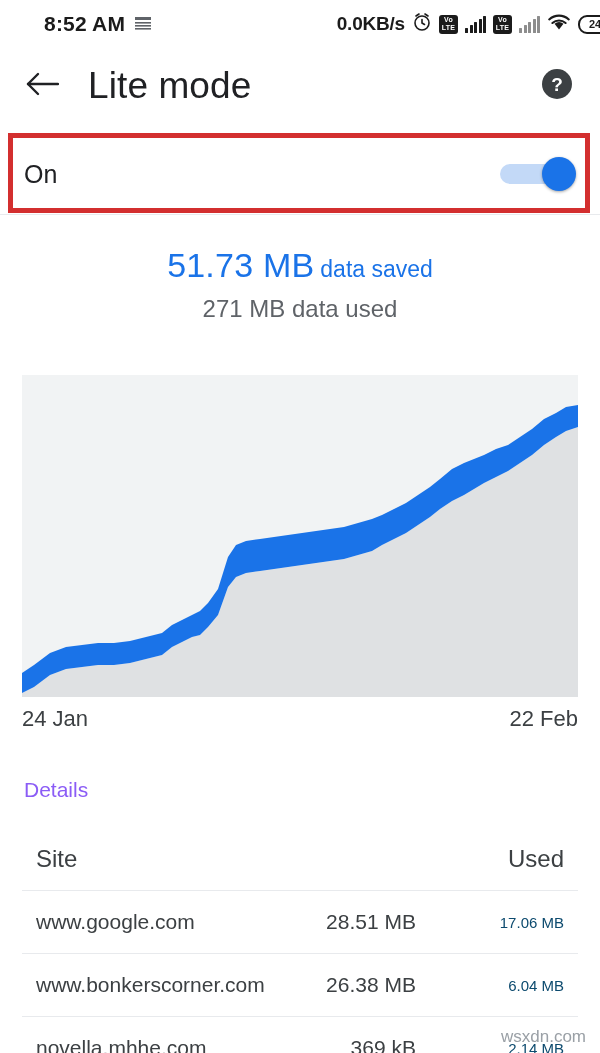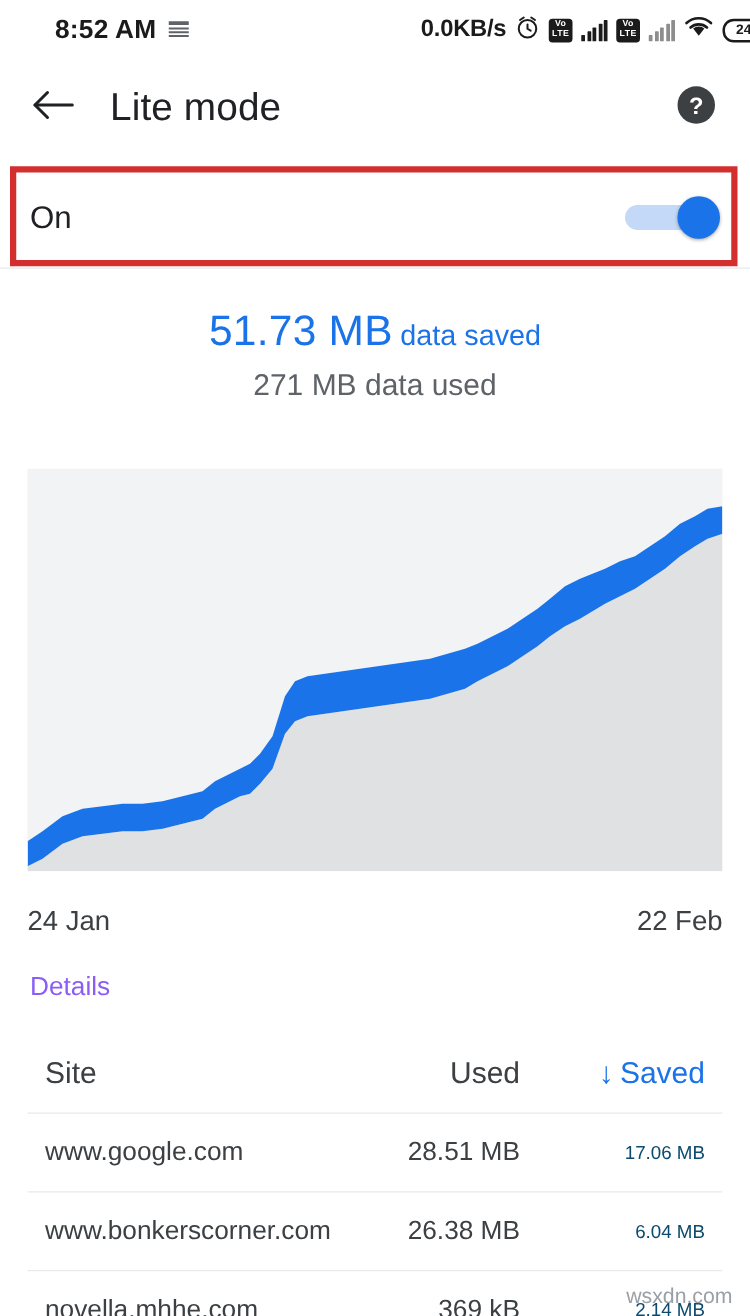--- a/index.html
+++ b/index.html
@@ -44,21 +44,21 @@
     background:#1b1b1b; border-radius:0 2px 2px 0;
   }
 
   
   .appbar {
     position: absolute; top: 48px; left: 0; width: 600px; height: 76px;
     display: flex; align-items: center; padding: 0 22px;
   }
   .back-btn { width: 40px; height: 40px; display:flex; align-items:center; justify-content:center; }
   .app-title {
-    font-size: 31px; color: #202124; margin-left: 26px; letter-spacing: .1px;
+    font-size: 37px; color: #202124; margin-left: 26px; letter-spacing: .1px;
   }
   .help-btn { margin-left: auto; width: 42px; height: 42px; display:flex; align-items:center; justify-content:center; }
 
   
   .toggle-row {
     position: absolute; top: 140px; left: 0; width: 600px; height: 68px;
     display: flex; align-items: center; padding: 0 24px; background: #fff;
   }
   .toggle-label { font-size: 25px; color: #202124; }
   .switch { margin-left: auto; position: relative; width: 76px; height: 34px; }
@@ -86,21 +86,21 @@
   .saved-txt { font-size: 23px; color: #1a73e8; margin-left: 6px; }
   .used-line { margin-top: 10px; font-size: 24px; color: #5f6368; }
 
   
   .chart-wrap {
     position: absolute; left: 22px; top: 375px; width: 556px; height: 322px;
     background: #f1f3f4; overflow: hidden;
   }
   .chart-wrap svg { display: block; width: 100%; height: 100%; }
   .axis-labels {
-    position: absolute; left: 22px; top: 724px; width: 556px;
+    position: absolute; left: 22px; top: 706px; width: 556px;
     display: flex; justify-content: space-between;
     font-size: 22px; color: #3c4043;
   }
 
   
   .details-link {
     position: absolute; left: 24px; top: 778px;
     font-size: 21px; color: #8b5cf6;
   }
   .table { position: absolute; left: 0; top: 828px; width: 600px; }
@@ -240,23 +240,20 @@
     <span>24 Jan</span>
     <span>22 Feb</span>
   </div>
 
   <div class="details-link">Details</div>
 
   <div class="table">
     <div class="trow thead">
       <span class="c-site">Site</span>
       <span class="c-used">Used</span>
-      <span class="c-saved">
-        <span class="arrow">↓</span><span>Saved</span>
-      </span>
     </div>
     <div class="rowline"></div>
 
     <div class="trow tbody">
       <span class="c-site">www.google.com</span>
       <span class="c-used">28.51 MB</span>
       <span class="c-saved">17.06 MB</span>
     </div>
     <div class="rowline"></div>
 

